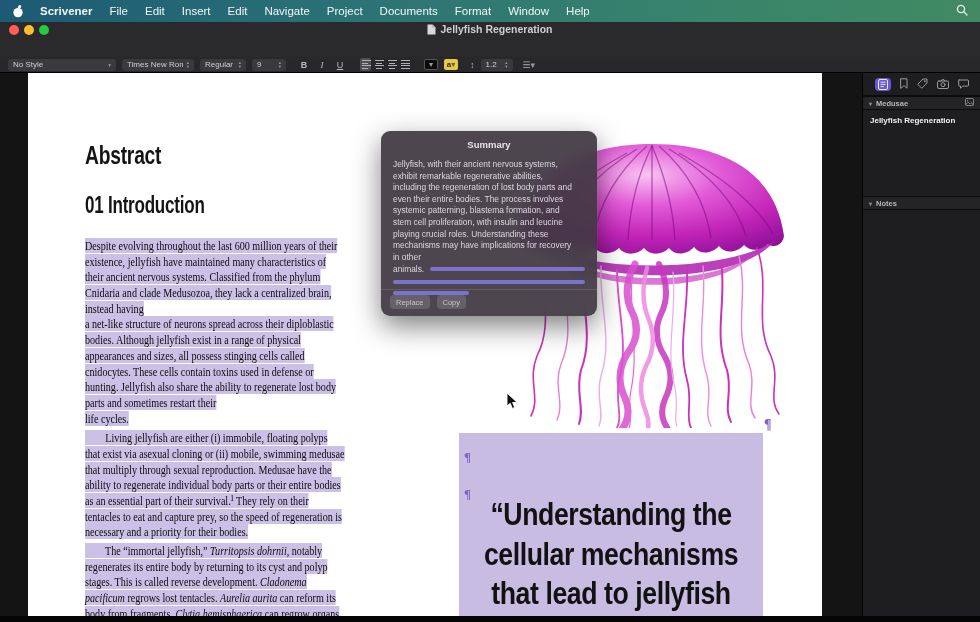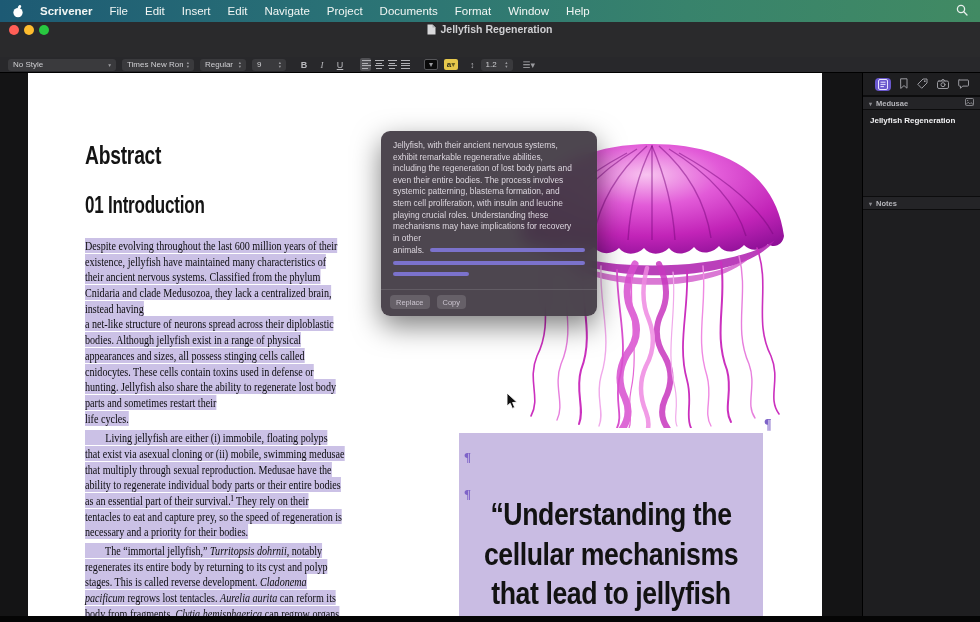--- a/index.html
+++ b/index.html
@@ -388,20 +388,21 @@
     <span class="pq-mark" style="left:5px; top:53px">¶</span>
     <div id="quote-lines">
         <div class="qline">“Understanding the</div>
         <div class="qline">cellular mechanisms</div>
         <div class="qline">that lead to jellyfish</div>
       </div>
   </div>
   <span class="pq-outer">¶</span>
 
   <div class="popup">
+    <div class="popup-title">Summary</div>
     <div class="popup-body">Jellyfish, with their ancient nervous systems, exhibit remarkable regenerative abilities, including the regeneration of lost body parts and even their entire bodies. The process involves systemic patterning, blastema formation, and stem cell proliferation, with insulin and leucine playing crucial roles. Understanding these mechanisms may have implications for recovery in other</div>
     <div class="gen-row">
         <span class="txt">animals.</span>
         <span class="bar" style="flex:1"></span>
       </div>
     <div class="gen-row" style="margin-top:6px">
         <span class="bar" style="width:192px"></span>
       </div>
     <div class="gen-row" style="margin-top:7px">
         <span class="bar" style="width:76px"></span>

